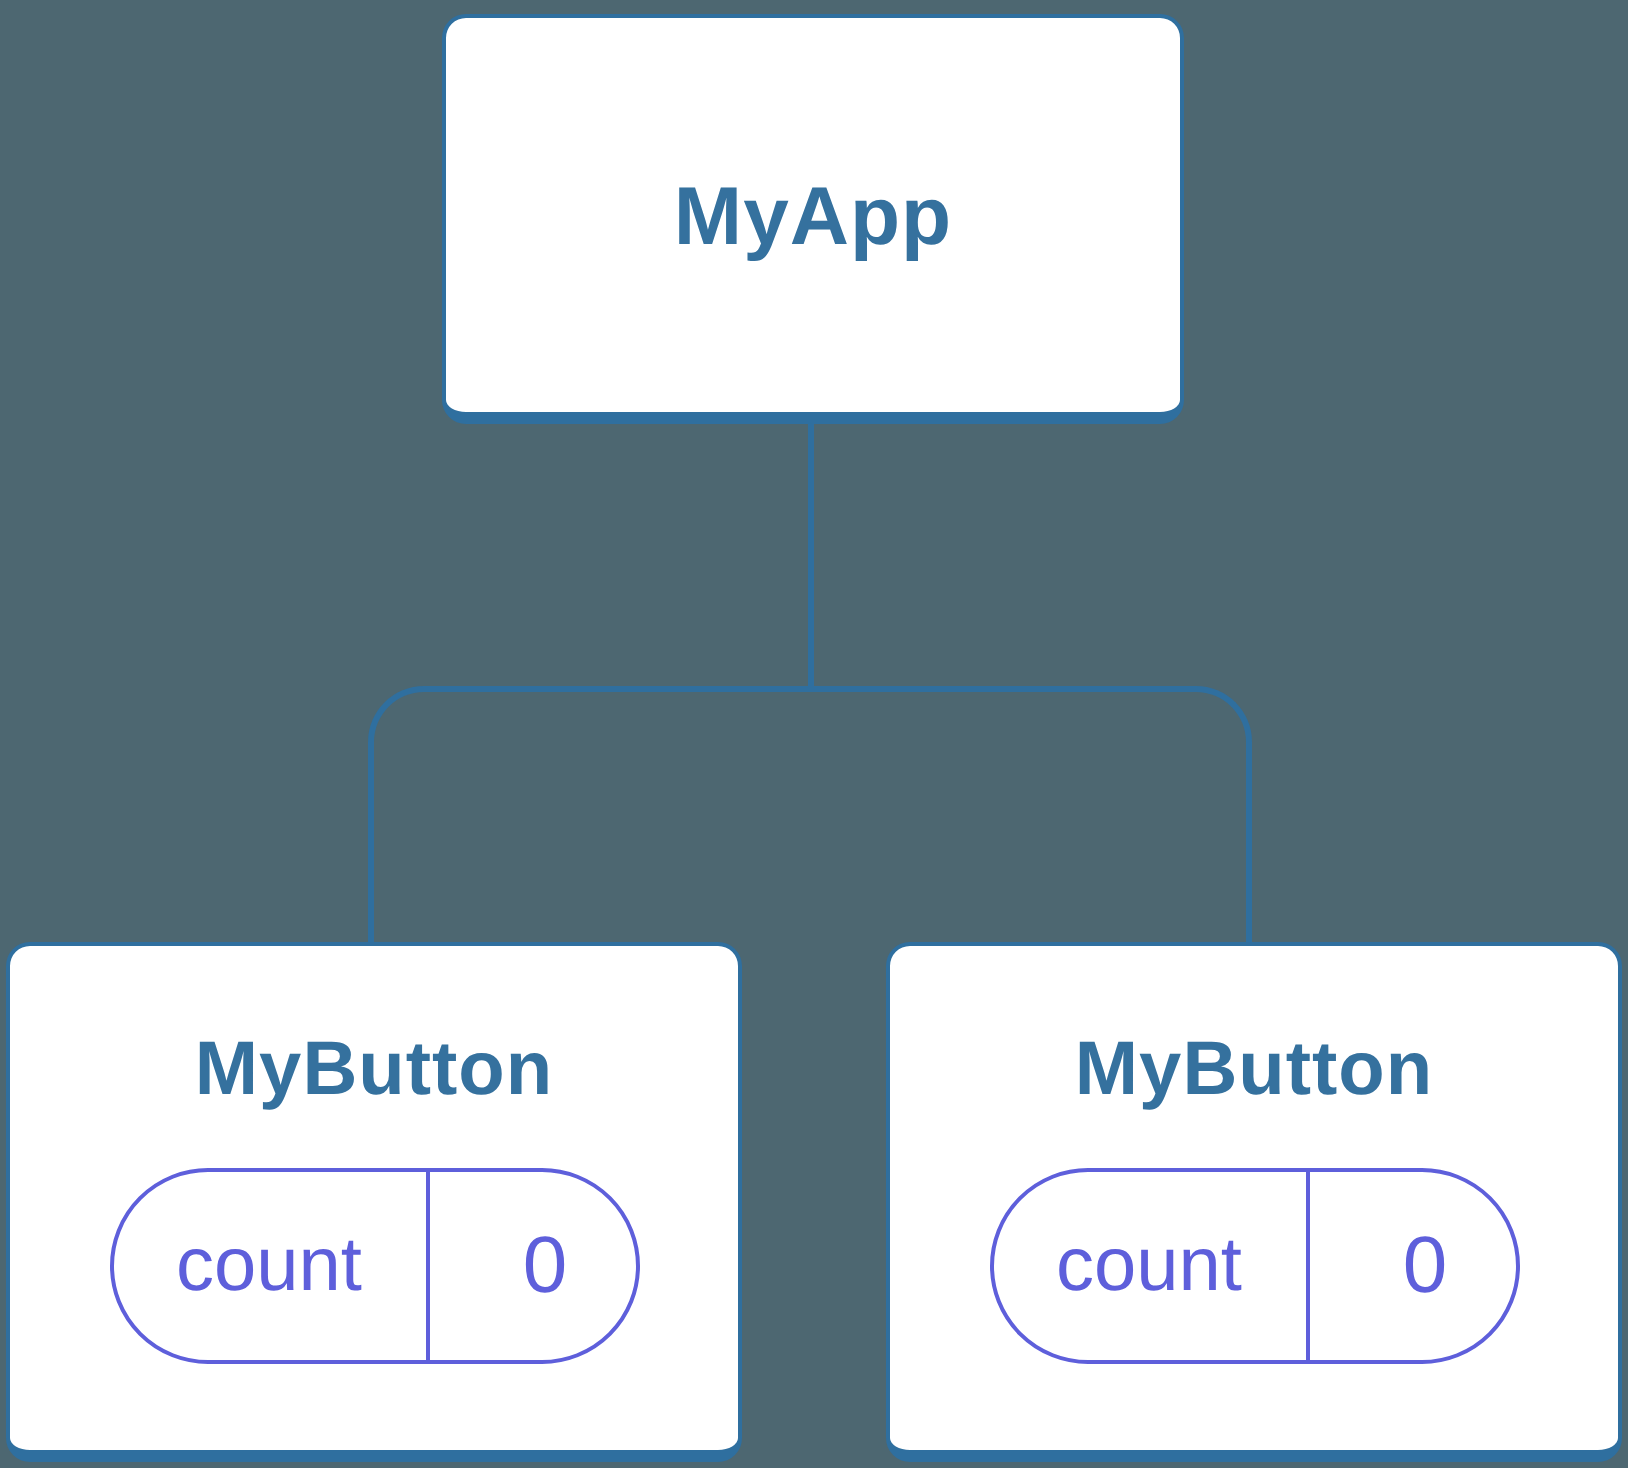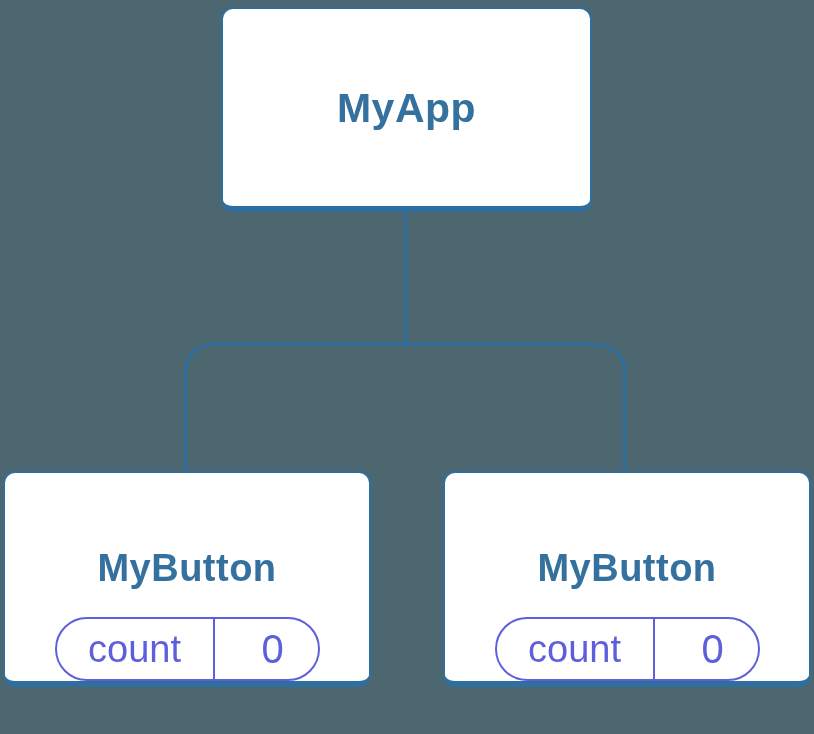--- a/index.html
+++ b/index.html
@@ -27,22 +27,22 @@
     box-sizing:border-box;
     display:flex;
     flex-direction:column;
     align-items:center;
   }
   .node-root{
     left:221px;top:7px;width:371px;height:205px;
     justify-content:center;
   }
   .node-child{
-    top:471px;width:368px;height:216px;
-    padding-top:74px;
+    top:471px;width:368px;height:260px;
+    padding-top:41px;
   }
   .node-child-left{left:3px;}
   .node-child-right{left:443px;}
   .node-title{
     color:var(--node-title);
     font-weight:600;
     letter-spacing:0.5px;
     line-height:42px;
     white-space:nowrap;
   }

